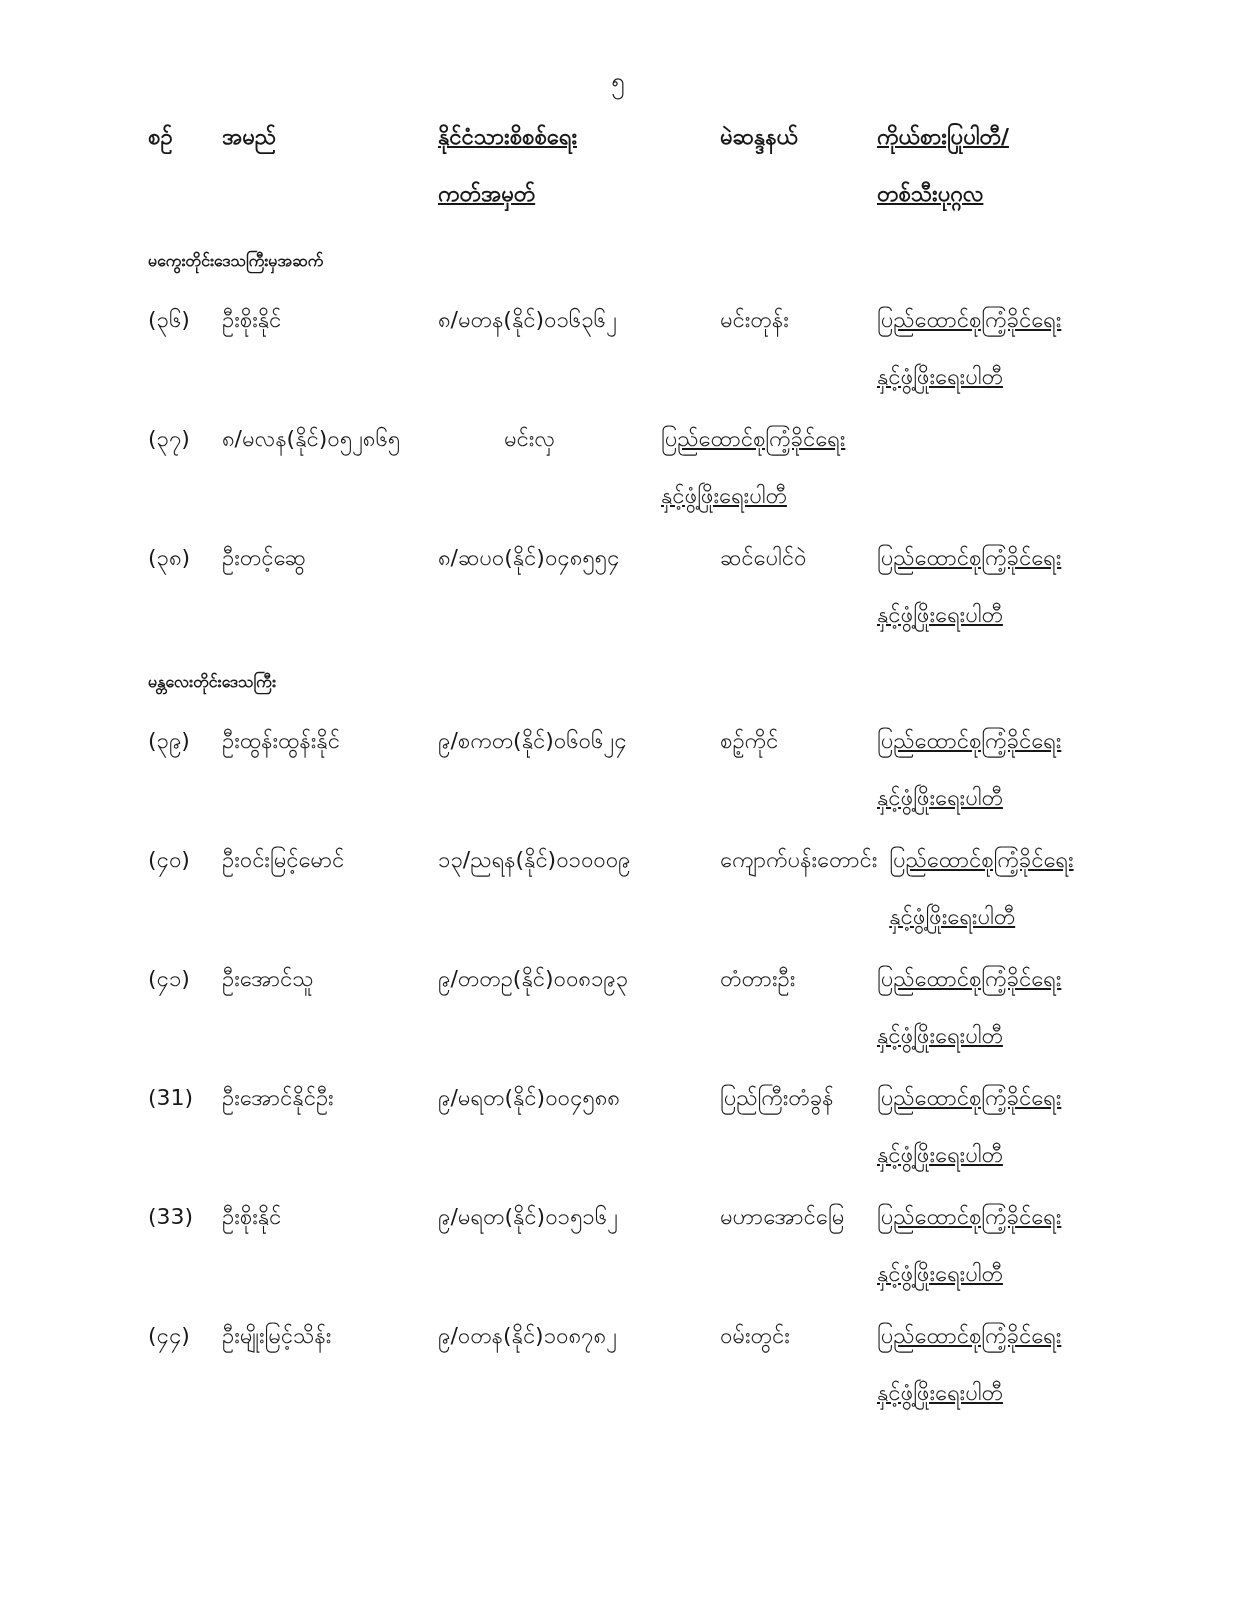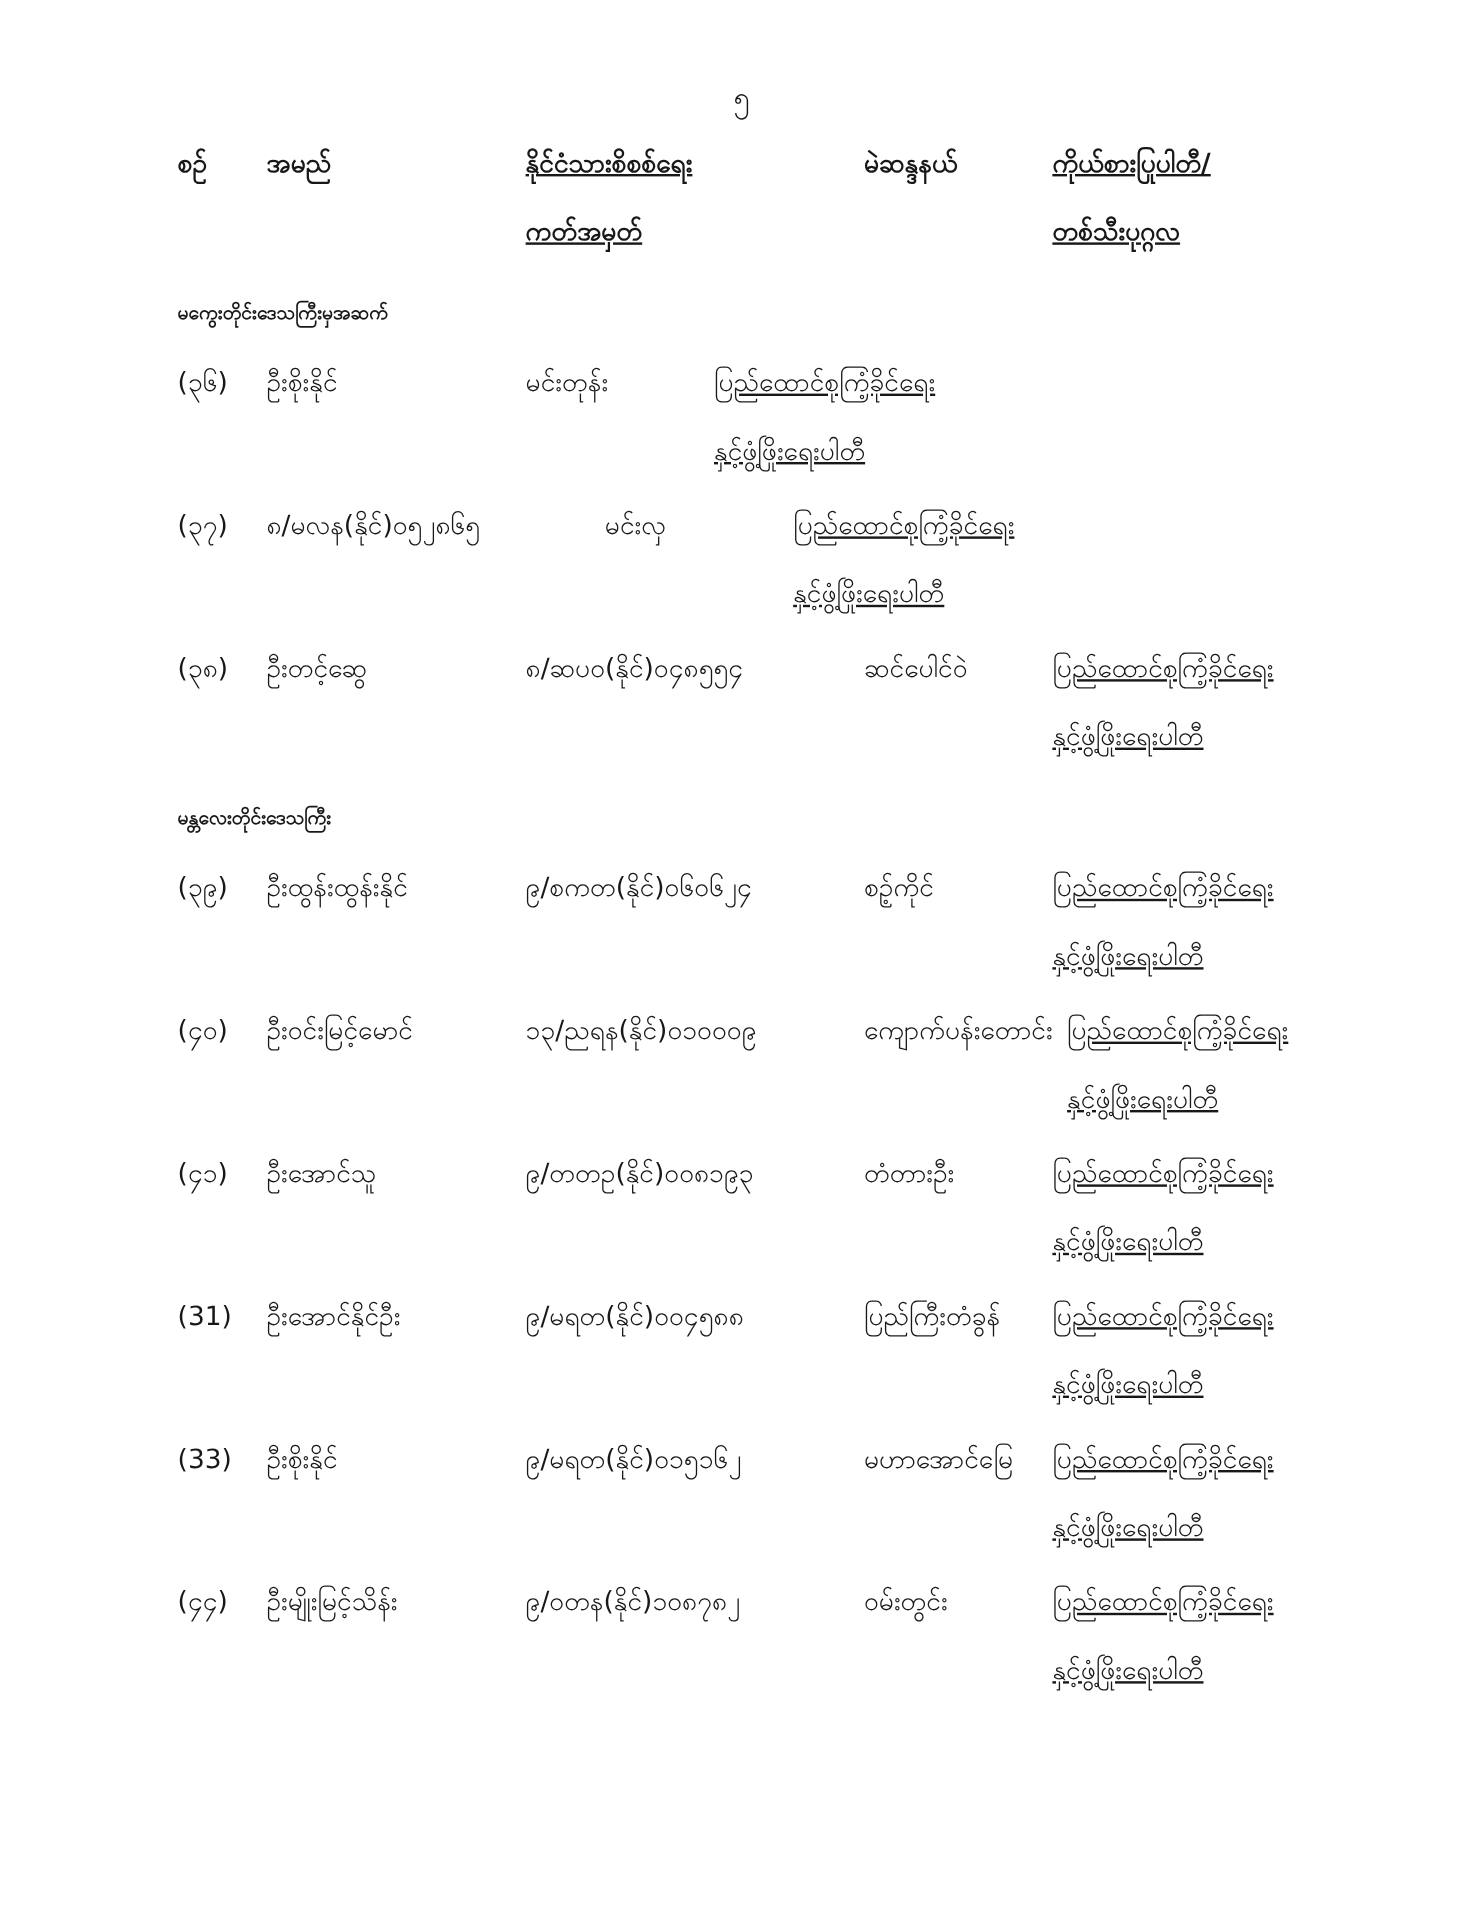--- a/index.html
+++ b/index.html
@@ -77,20 +77,21 @@
     </div>
   </div>
 
   <div id="sections">
   <section class="section">
     <h2 class="section-title">မကွေးတိုင်းဒေသကြီးမှအဆက်</h2>
     <div class="rows">
   <div class="row">
     <div class="col serial">(၃၆)</div>
     <div class="col name">ဦးစိုးနိုင်</div>
+    <div class="col nrc">၈/မတန(နိုင်)၀၁၆၃၆၂</div>
     <div class="col constituency">မင်းတုန်း</div>
     <div class="col party two-line">
       <span class="line">ပြည်ထောင်စုကြံ့ခိုင်ရေး</span>
       <span class="line">နှင့်ဖွံ့ဖြိုးရေးပါတီ</span>
     </div>
   </div>
 
   <div class="row">
     <div class="col serial">(၃၇)</div>
     <div class="col nrc">၈/မလန(နိုင်)၀၅၂၈၆၅</div>

